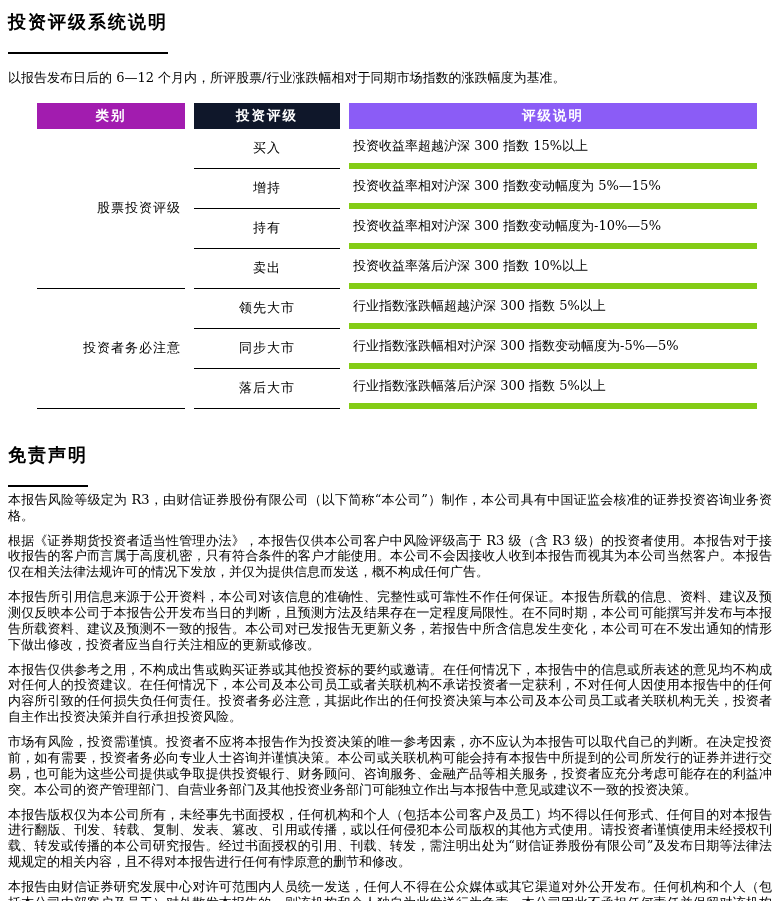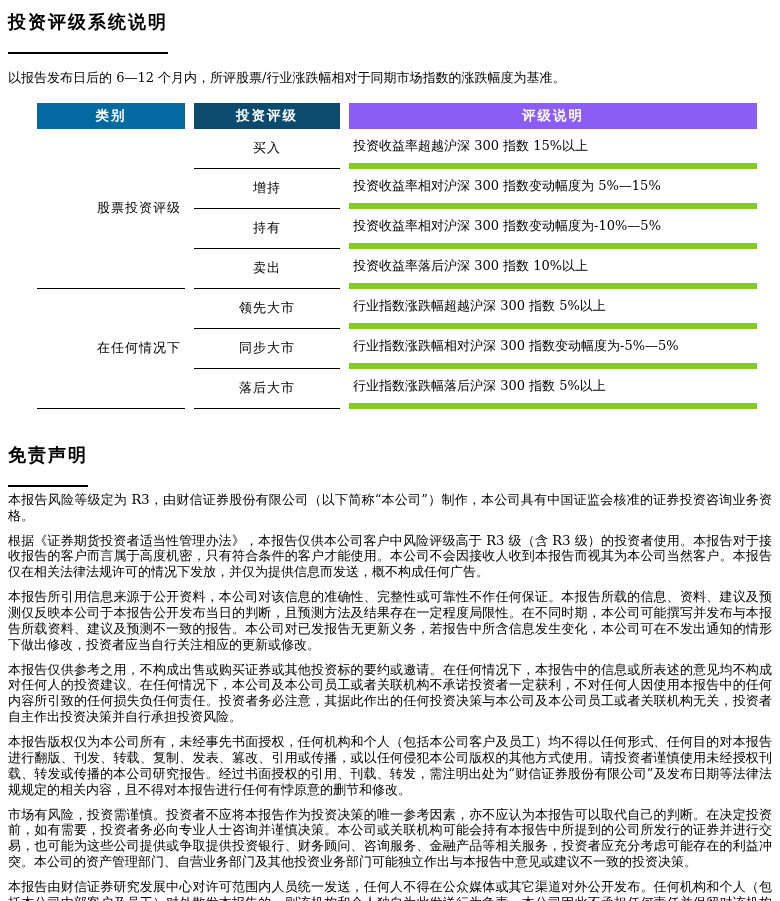--- a/index.html
+++ b/index.html
@@ -93,22 +93,22 @@
   <p class="intro">以报告发布日后的 6—12 个月内，所评股票/行业涨跌幅相对于同期市场指数的涨跌幅度为基准。</p>
 
   <table class="rating">
     <colgroup>
         <col class="c1">
         <col class="c2">
         <col class="c3">
       </colgroup>
     <thead>
       <tr>
-        <th class="hdr" style="background-color: #0369a1;">类别</th>
-        <th class="hdr" style="background-color: #0c4a6e;">投资评级</th>
+        <th class="hdr" style="background-color: #a21caf;">类别</th>
+        <th class="hdr" style="background-color: #0f172a;">投资评级</th>
         <th class="hdr" style="background-color: #8b5cf6;">评级说明</th>
       </tr>
     </thead>
     <tbody>
       <tr>
         <td class="cat-cell" rowspan="4">股票投资评级</td>
         <td class="rating-cell">买入</td>
         <td class="desc-cell">投资收益率超越沪深 300 指数 15%以上</td>
       </tr>
       <tr>
@@ -117,21 +117,21 @@
       </tr>
       <tr>
         <td class="rating-cell">持有</td>
         <td class="desc-cell">投资收益率相对沪深 300 指数变动幅度为-10%—5%</td>
       </tr>
       <tr>
         <td class="rating-cell">卖出</td>
         <td class="desc-cell">投资收益率落后沪深 300 指数 10%以上</td>
       </tr>
       <tr>
-        <td class="cat-cell" rowspan="3">在任何情况下</td>
+        <td class="cat-cell" rowspan="3">投资者务必注意</td>
         <td class="rating-cell">领先大市</td>
         <td class="desc-cell">行业指数涨跌幅超越沪深 300 指数 5%以上</td>
       </tr>
       <tr>
         <td class="rating-cell">同步大市</td>
         <td class="desc-cell">行业指数涨跌幅相对沪深 300 指数变动幅度为-5%—5%</td>
       </tr>
       <tr>
         <td class="rating-cell">落后大市</td>
         <td class="desc-cell">行业指数涨跌幅落后沪深 300 指数 5%以上</td>
@@ -140,17 +140,17 @@
   </table>
 
   <div class="sec-title disclaimer-title">
     <span class="u">免责声明</span>
   </div>
 
   <p class="para">本报告风险等级定为 R3，由财信证券股份有限公司（以下简称“本公司”）制作，本公司具有中国证监会核准的证券投资咨询业务资格。</p>
   <p class="para">根据《证券期货投资者适当性管理办法》，本报告仅供本公司客户中风险评级高于 R3 级（含 R3 级）的投资者使用。本报告对于接收报告的客户而言属于高度机密，只有符合条件的客户才能使用。本公司不会因接收人收到本报告而视其为本公司当然客户。本报告仅在相关法律法规许可的情况下发放，并仅为提供信息而发送，概不构成任何广告。</p>
   <p class="para">本报告所引用信息来源于公开资料，本公司对该信息的准确性、完整性或可靠性不作任何保证。本报告所载的信息、资料、建议及预测仅反映本公司于本报告公开发布当日的判断，且预测方法及结果存在一定程度局限性。在不同时期，本公司可能撰写并发布与本报告所载资料、建议及预测不一致的报告。本公司对已发报告无更新义务，若报告中所含信息发生变化，本公司可在不发出通知的情形下做出修改，投资者应当自行关注相应的更新或修改。</p>
   <p class="para">本报告仅供参考之用，不构成出售或购买证券或其他投资标的要约或邀请。在任何情况下，本报告中的信息或所表述的意见均不构成对任何人的投资建议。在任何情况下，本公司及本公司员工或者关联机构不承诺投资者一定获利，不对任何人因使用本报告中的任何内容所引致的任何损失负任何责任。投资者务必注意，其据此作出的任何投资决策与本公司及本公司员工或者关联机构无关，投资者自主作出投资决策并自行承担投资风险。</p>
+  <p class="para">市场有风险，投资需谨慎。投资者不应将本报告作为投资决策的唯一参考因素，亦不应认为本报告可以取代自己的判断。在决定投资前，如有需要，投资者务必向专业人士咨询并谨慎决策。本公司或关联机构可能会持有本报告中所提到的公司所发行的证券并进行交易，也可能为这些公司提供或争取提供投资银行、财务顾问、咨询服务、金融产品等相关服务，投资者应充分考虑可能存在的利益冲突。本公司的资产管理部门、自营业务部门及其他投资业务部门可能独立作出与本报告中意见或建议不一致的投资决策。</p>
   <p class="para">本报告版权仅为本公司所有，未经事先书面授权，任何机构和个人（包括本公司客户及员工）均不得以任何形式、任何目的对本报告进行翻版、刊发、转载、复制、发表、篡改、引用或传播，或以任何侵犯本公司版权的其他方式使用。请投资者谨慎使用未经授权刊载、转发或传播的本公司研究报告。经过书面授权的引用、刊载、转发，需注明出处为“财信证券股份有限公司”及发布日期等法律法规规定的相关内容，且不得对本报告进行任何有悖原意的删节和修改。</p>
-  <p class="para">市场有风险，投资需谨慎。投资者不应将本报告作为投资决策的唯一参考因素，亦不应认为本报告可以取代自己的判断。在决定投资前，如有需要，投资者务必向专业人士咨询并谨慎决策。本公司或关联机构可能会持有本报告中所提到的公司所发行的证券并进行交易，也可能为这些公司提供或争取提供投资银行、财务顾问、咨询服务、金融产品等相关服务，投资者应充分考虑可能存在的利益冲突。本公司的资产管理部门、自营业务部门及其他投资业务部门可能独立作出与本报告中意见或建议不一致的投资决策。</p>
   <p class="para">本报告由财信证券研究发展中心对许可范围内人员统一发送，任何人不得在公众媒体或其它渠道对外公开发布。任何机构和个人（包括本公司内部客户及员工）对外散发本报告的，则该机构和个人独自为此发送行为负责，本公司因此不承担任何责任并保留对该机构和个人追究相应法律责任的权利。</p>
 
 </div>
 
 </body></html>

